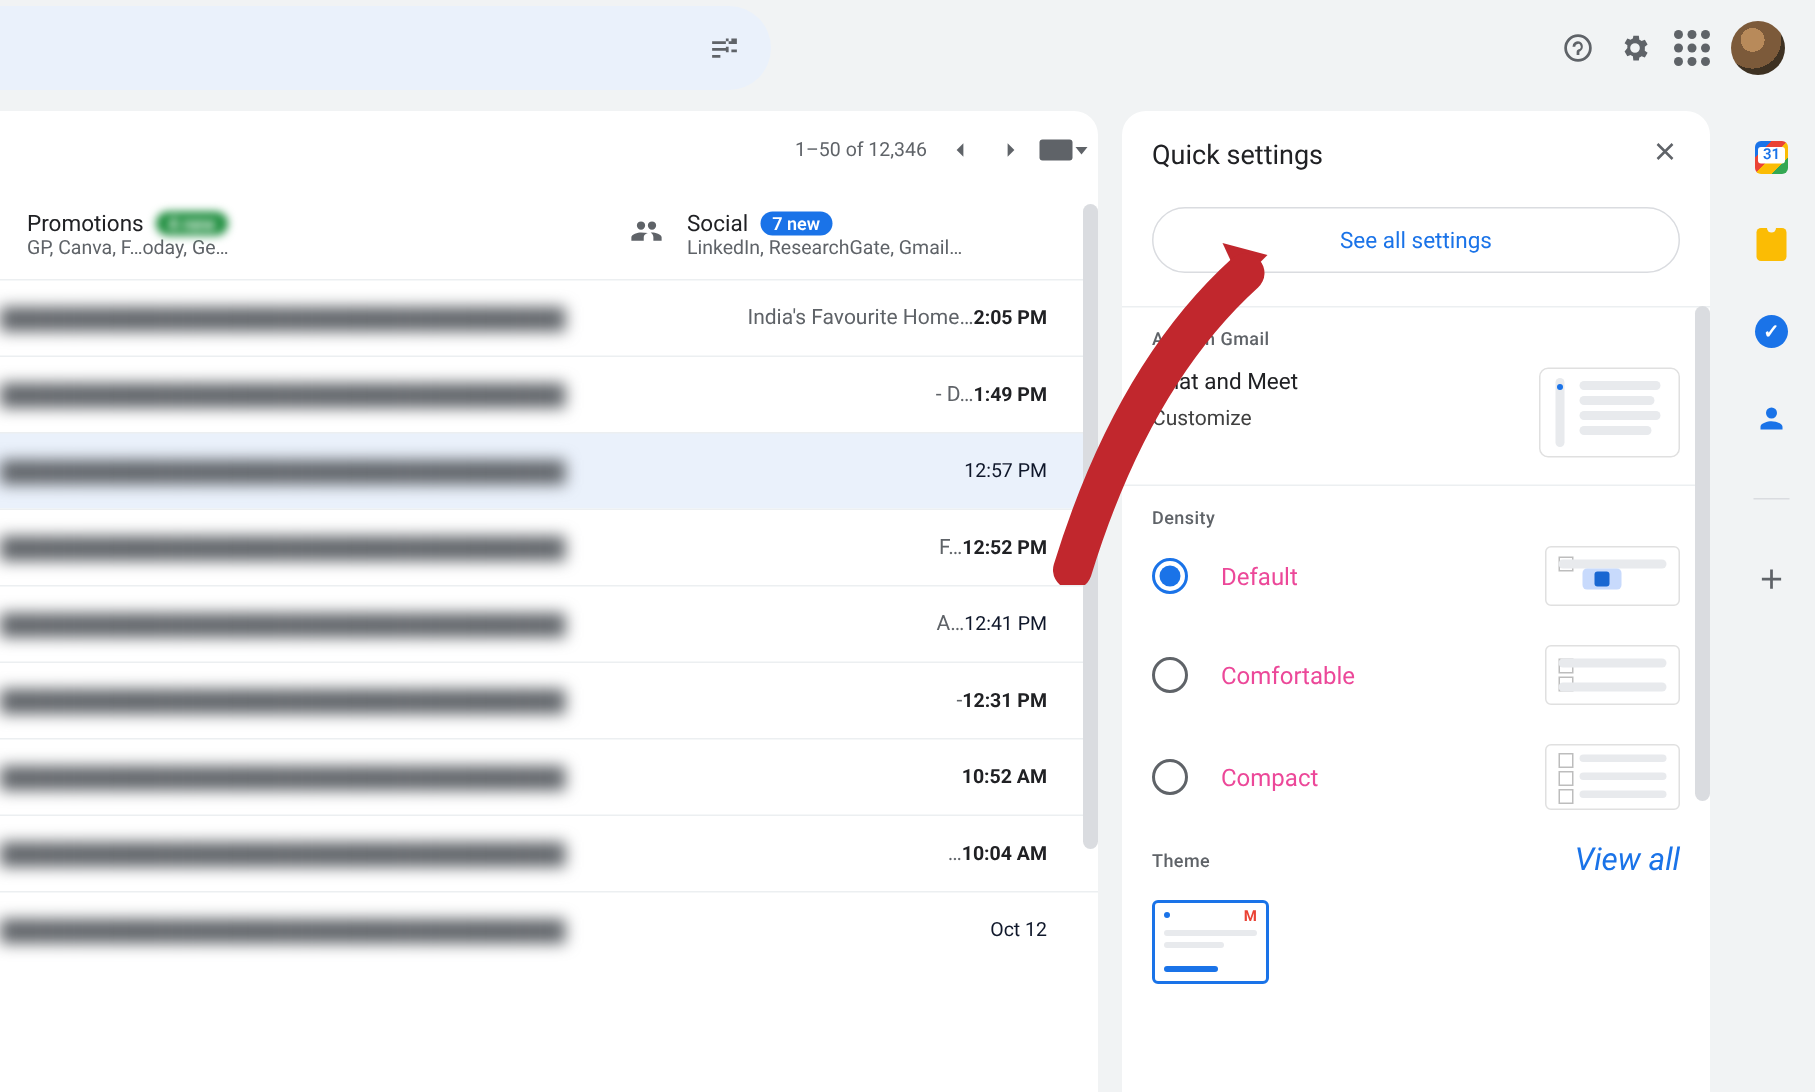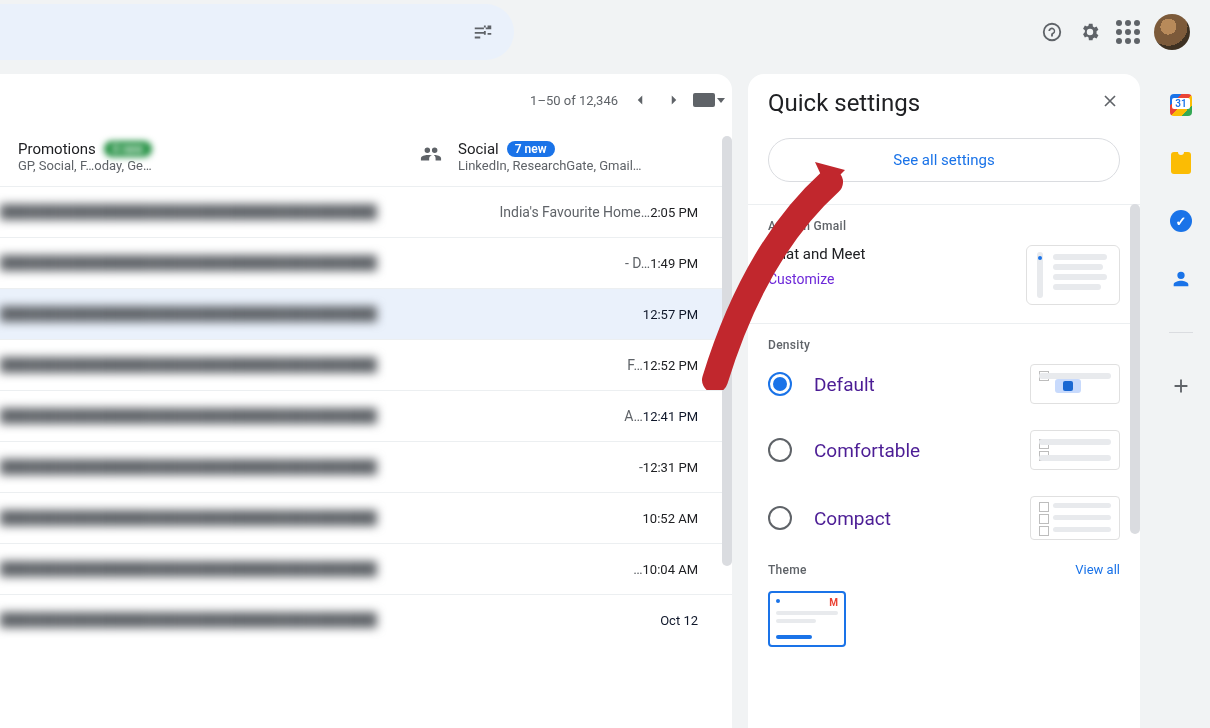--- a/index.html
+++ b/index.html
@@ -43,57 +43,57 @@
   .tab-body{display:flex;flex-direction:column;}
   .tab-title{font-size:15px;color:#202124;display:flex;align-items:center;gap:8px;}
   .tab-badge{font-size:12px;font-weight:600;color:#fff;border-radius:10px;padding:1px 8px;}
   .badge-green{background:#1e8e3e;filter:blur(3px);}
   .badge-blue{background:#1a73e8;}
   .tab-sub{font-size:13px;color:#5f6368;white-space:nowrap;overflow:hidden;text-overflow:ellipsis;max-width:230px;}
   
   .row{height:50px;border-top:1px solid #eceff1;display:flex;align-items:center;padding-right:34px;font-size:14px;}
   .row .body{flex:1;color:#5f6368;filter:blur(5px);white-space:nowrap;overflow:hidden;}
   .row .time{font-size:13px;font-weight:700;color:#202124;}
-  .row.unread .time{font-weight:400;}
+  .row.unread .time{font-weight:700;}
   .row.read .time{font-weight:400;color:#0f172a;}
   .row.sel{background:#eaf1fb;}
   .row .peek{filter:none;color:#5f6368;font-size:14px;margin-left:6px;}
   
   .qs{position:absolute;left:748px;top:74px;width:392px;height:654px;background:#fff;border-radius:16px 16px 0 0;overflow:hidden;}
   .qs-head{height:58px;display:flex;align-items:center;justify-content:space-between;padding:0 20px;}
-  .qs-head h2{margin:0;font-size:24px;font-weight:400;color:#202124;}
+  .qs-head h2{margin:0;font-size:18px;font-weight:400;color:#202124;}
   .qs-close{cursor:pointer;}
   .qs-close svg{width:20px;height:20px;fill:#5f6368;}
   .qs-btn{margin:6px 20px 22px;border:1px solid #dadce0;border-radius:22px;height:42px;display:flex;align-items:center;justify-content:center;color:#1a73e8;font-size:15px;cursor:pointer;}
   .qs-sec{padding:14px 20px 18px;border-top:1px solid #eceff1;}
   .qs-sec h3{margin:0 0 12px 0;font-size:12px;font-weight:500;color:#5f6368;letter-spacing:0.3px;text-transform:none;}
   .apps-row{display:flex;align-items:flex-start;justify-content:space-between;}
   .apps-text .l1{font-size:15px;color:#202124;margin-bottom:8px;}
-  .apps-text .l2{font-size:14px;color:#6d28d9;cursor:pointer;}
+  .apps-text .l2{font-size:14px;color:#404040;cursor:pointer;}
   .thumb{width:92px;height:58px;border:1px solid #e0e0e0;border-radius:6px;background:#fff;position:relative;overflow:hidden;}
   .thumb .bar{position:absolute;left:10px;top:6px;width:6px;bottom:6px;background:#e8eaed;border-radius:3px;}
   .thumb .dot{position:absolute;left:11px;top:10px;width:4px;height:4px;background:#1a73e8;border-radius:50%;}
   .thumb .ln{position:absolute;left:26px;height:6px;background:#e8eaed;border-radius:3px;}
   
   .den{display:flex;align-items:center;justify-content:space-between;margin-bottom:26px;}
   .den:last-child{margin-bottom:4px;}
   .den-left{display:flex;align-items:center;gap:22px;}
   .radio{width:20px;height:20px;border-radius:50%;border:2px solid #5f6368;position:relative;cursor:pointer;}
   .radio.on{border-color:#1a73e8;}
   .radio.on::after{content:"";position:absolute;inset:3px;background:#1a73e8;border-radius:50%;}
-  .den-label{font-size:19px;color:#4c1d95;}
+  .den-label{font-size:16px;color:#ec4899;}
   .den-thumb{width:88px;height:38px;border:1px solid #e0e0e0;border-radius:4px;background:#fff;position:relative;}
   .den-thumb .lna{position:absolute;left:8px;top:8px;right:8px;height:6px;background:#e8eaed;border-radius:3px;}
   .den-thumb .lnb{position:absolute;left:8px;bottom:8px;right:8px;height:6px;background:#e8eaed;border-radius:3px;}
   .den-thumb .chip{position:absolute;left:24px;top:14px;width:26px;height:14px;background:#c8dafc;border-radius:3px;}
   .den-thumb .pin{position:absolute;left:32px;top:16px;width:10px;height:10px;background:#1967d2;border-radius:2px;}
   .den-thumb .sq{position:absolute;left:8px;width:8px;height:8px;border:1px solid #bdbdbd;}
   
   .theme-row{display:flex;align-items:center;justify-content:space-between;}
-  .theme-row .viewall{color:#1a73e8;font-size:13px;cursor:pointer;}
+  .theme-row .viewall{color:#1a73e8;font-size:21px;cursor:pointer;font-style:italic;}
   .theme-card{margin-top:14px;width:74px;height:52px;border:2px solid #1a73e8;border-radius:4px;background:#fff;position:relative;}
   .theme-card::before{content:"M";position:absolute;right:6px;top:4px;font-size:10px;font-weight:700;color:#ea4335;}
   .theme-card .b1{position:absolute;left:6px;top:6px;width:4px;height:4px;background:#1a73e8;border-radius:50%;}
   .theme-card .ln{position:absolute;left:6px;right:6px;height:4px;background:#e8eaed;border-radius:2px;}
   
   .scroll{position:absolute;width:10px;background:#dadce0;border-radius:5px;}
   
   .arrow{position:absolute;left:695px;top:160px;width:170px;height:230px;pointer-events:none;z-index:50;}
   .arrow svg{width:100%;height:100%;}
 </style>
@@ -157,21 +157,21 @@
     </div>
   </div>
 
   <div class="tabs">
     <div class="tab">
       <div class="tab-body">
         <div class="tab-title">
           <span>Promotions</span>
           <span class="tab-badge badge-green">4 new</span>
         </div>
-        <span class="tab-sub">GP, Social, F…oday, Ge…</span>
+        <span class="tab-sub">GP, Canva, F…oday, Ge…</span>
       </div>
     </div>
     <div class="tab">
       <span class="tab-icon"><svg viewBox="0 0 24 24">
             <path d="M16 11a3 3 0 100-6 3 3 0 000 6zM8 11a3 3 0 100-6 3 3 0 000 6zm0 2c-2.33 0-7 1.17-7 3.5V19h9v-2.5C10 15.17 11.06 14.1 13 13.5 11.5 13.17 9.67 13 8 13zm8 0c-.29 0-.62.02-.97.05 1.16.84 1.97 1.97 1.97 3.45V19h6v-2.5c0-2.33-4.67-3.5-7-3.5z"></path>
           </svg></span>
       <div class="tab-body">
         <div class="tab-title">
           <span>Social</span>
           <span class="tab-badge badge-blue">7 new</span>

